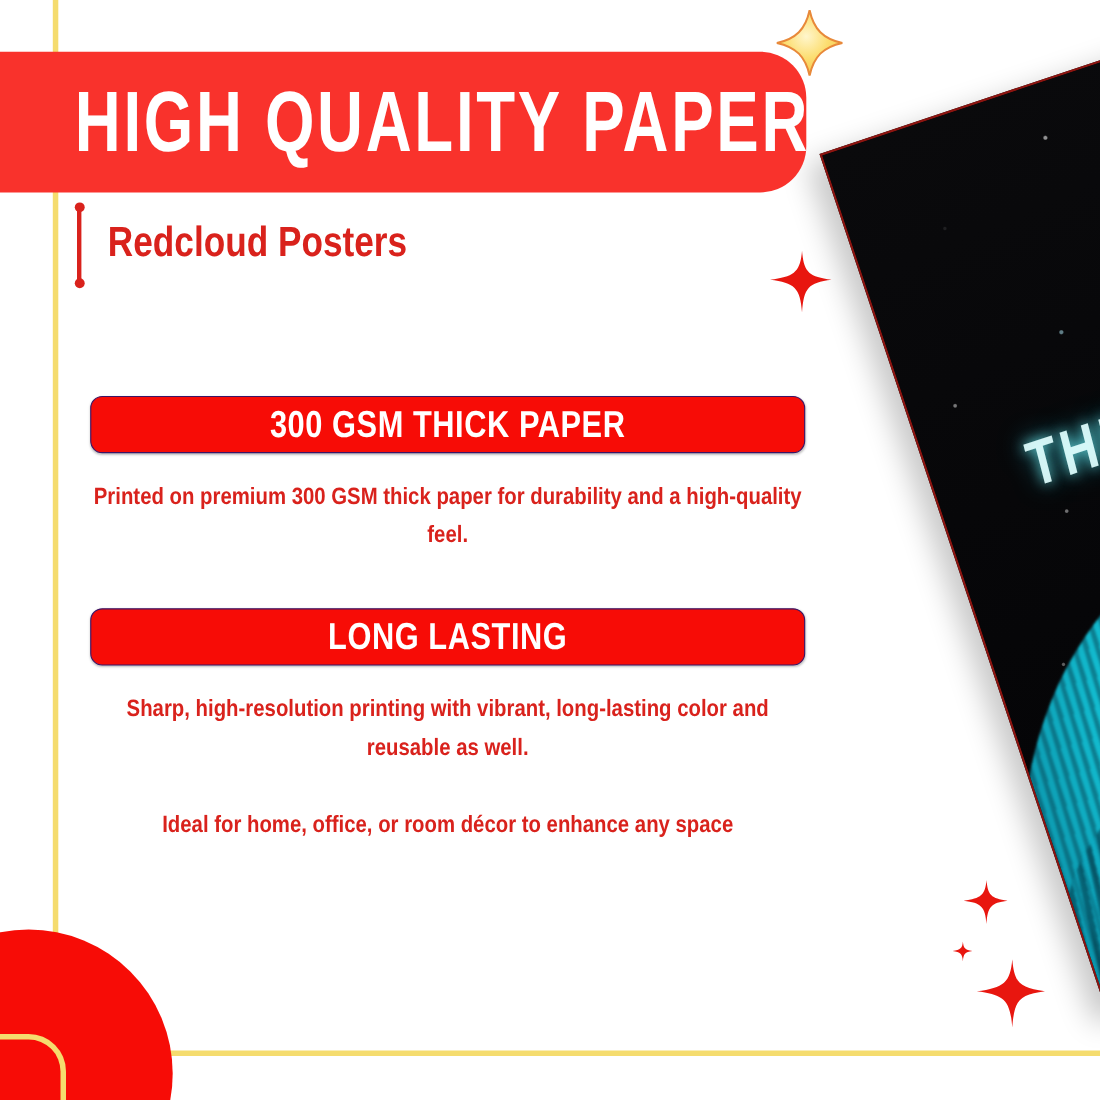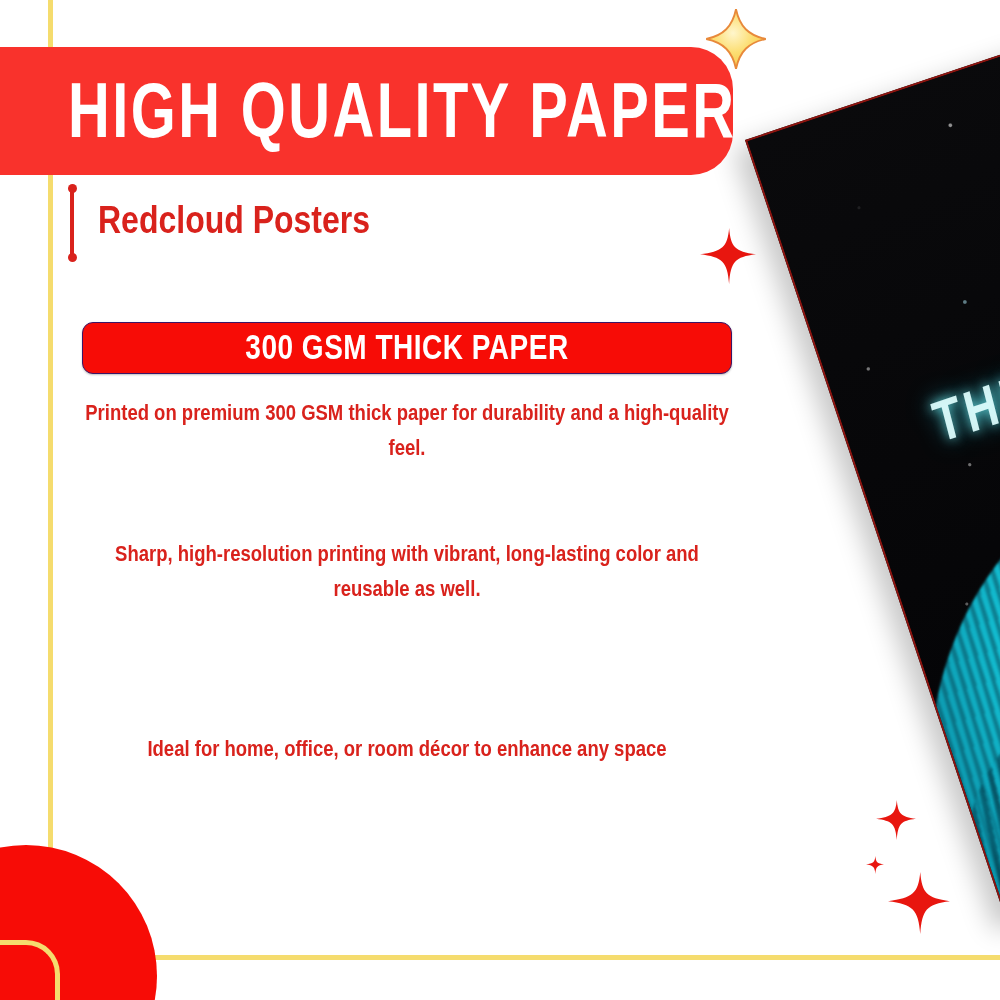--- a/index.html
+++ b/index.html
@@ -82,20 +82,21 @@
   .f2{top:515px;}
   .f3{top:710px;}
   .pill{
     width:650px;height:52px;
     background:#F70C06;
     border:1.5px solid #3B1566;
     border-radius:11px;
     box-sizing:border-box;
     display:flex;align-items:center;justify-content:center;
     box-shadow:0 1px 2px rgba(0,0,0,0.25);
+    margin-top:38px;
   }
   .pill-label{
     color:#ffffff;font-weight:700;font-size:28px;
     letter-spacing:0.5px;
     transform:scaleY(1.22);
     white-space:nowrap;
   }
   .f-desc{
     margin-top:22px;
     width:650px;
@@ -251,20 +252,23 @@
   <div class="features">
 
     <div class="feature f1">
       <div class="pill">
         <span class="pill-label">300 GSM THICK PAPER</span>
       </div>
       <div class="f-desc">Printed on premium 300 GSM thick paper for durability and a high-quality feel.</div>
     </div>
 
     <div class="feature f2">
+      <div class="pill">
+        <span class="pill-label">LONG LASTING</span>
+      </div>
       <div class="f-desc">Sharp, high-resolution printing with vibrant, long-lasting color and reusable as well.</div>
     </div>
 
     <div class="feature f3">
       <div class="f-desc">Ideal for home, office, or room décor to enhance any space</div>
     </div>
 
   </div>
 
 </div>

